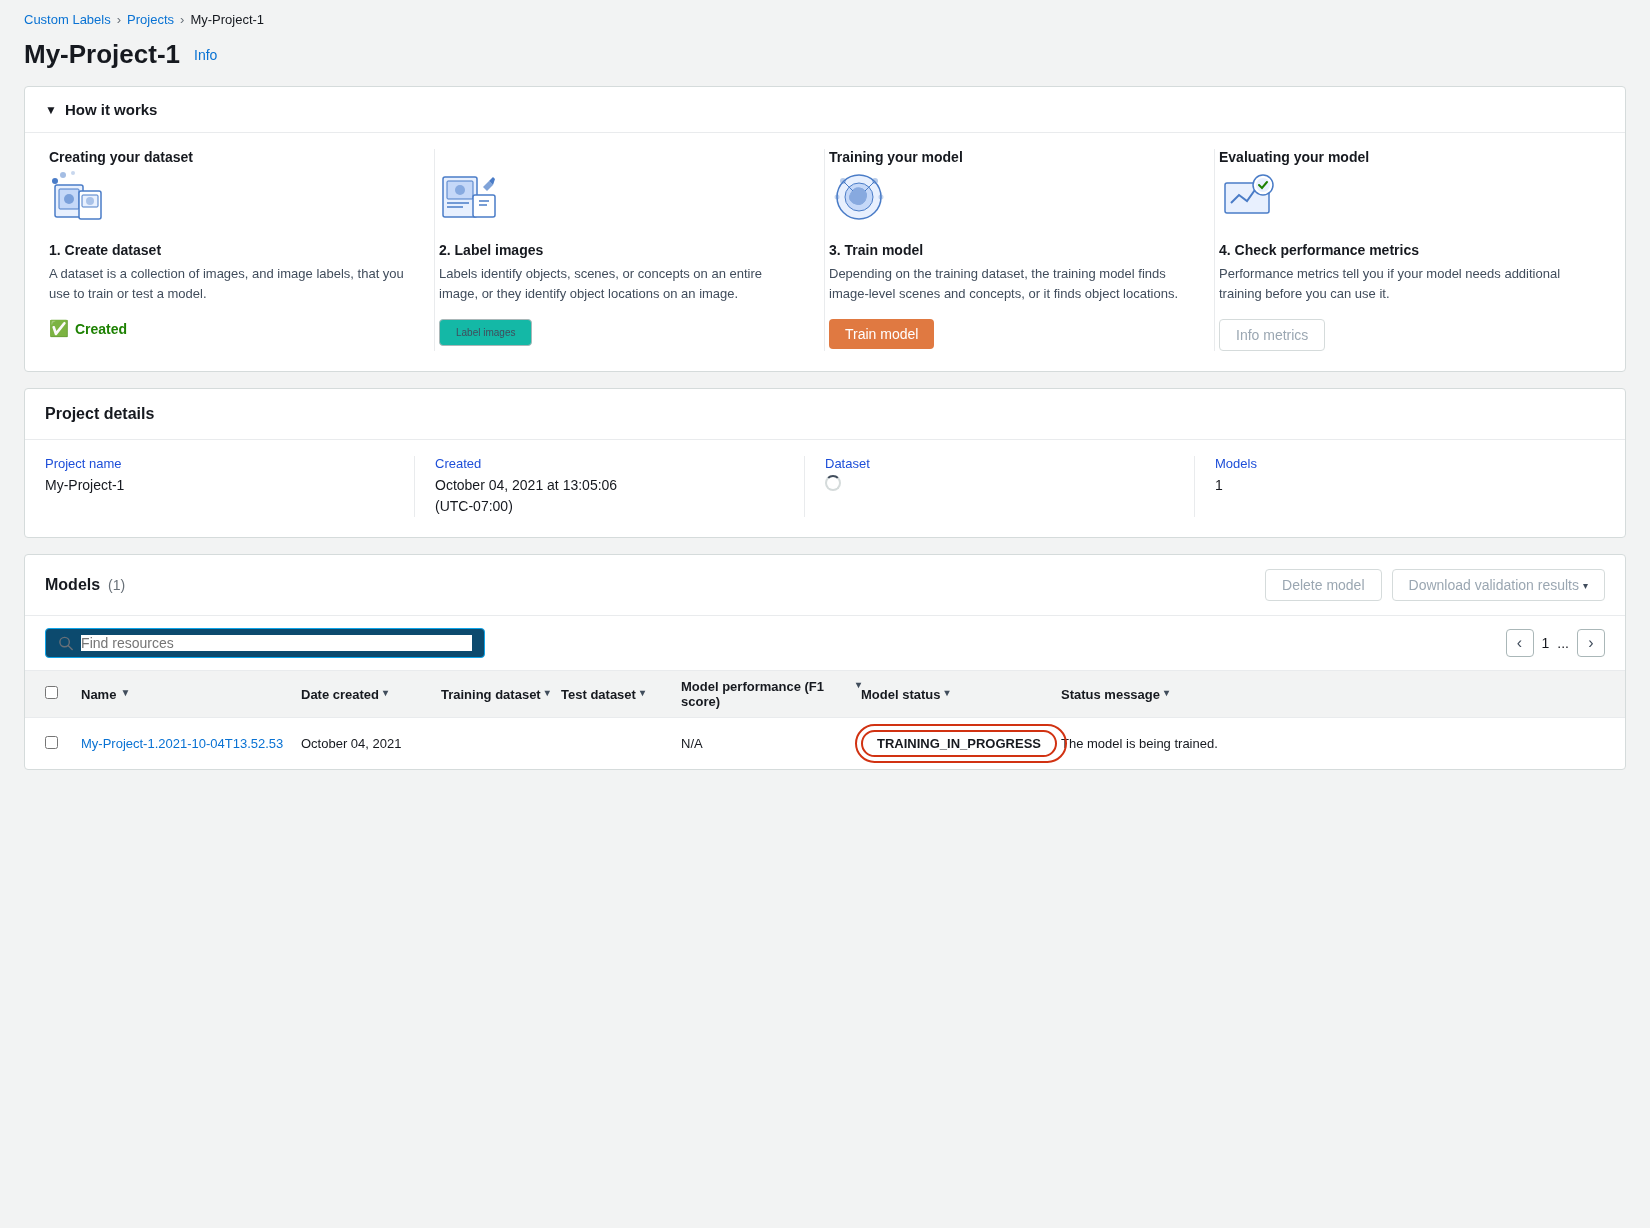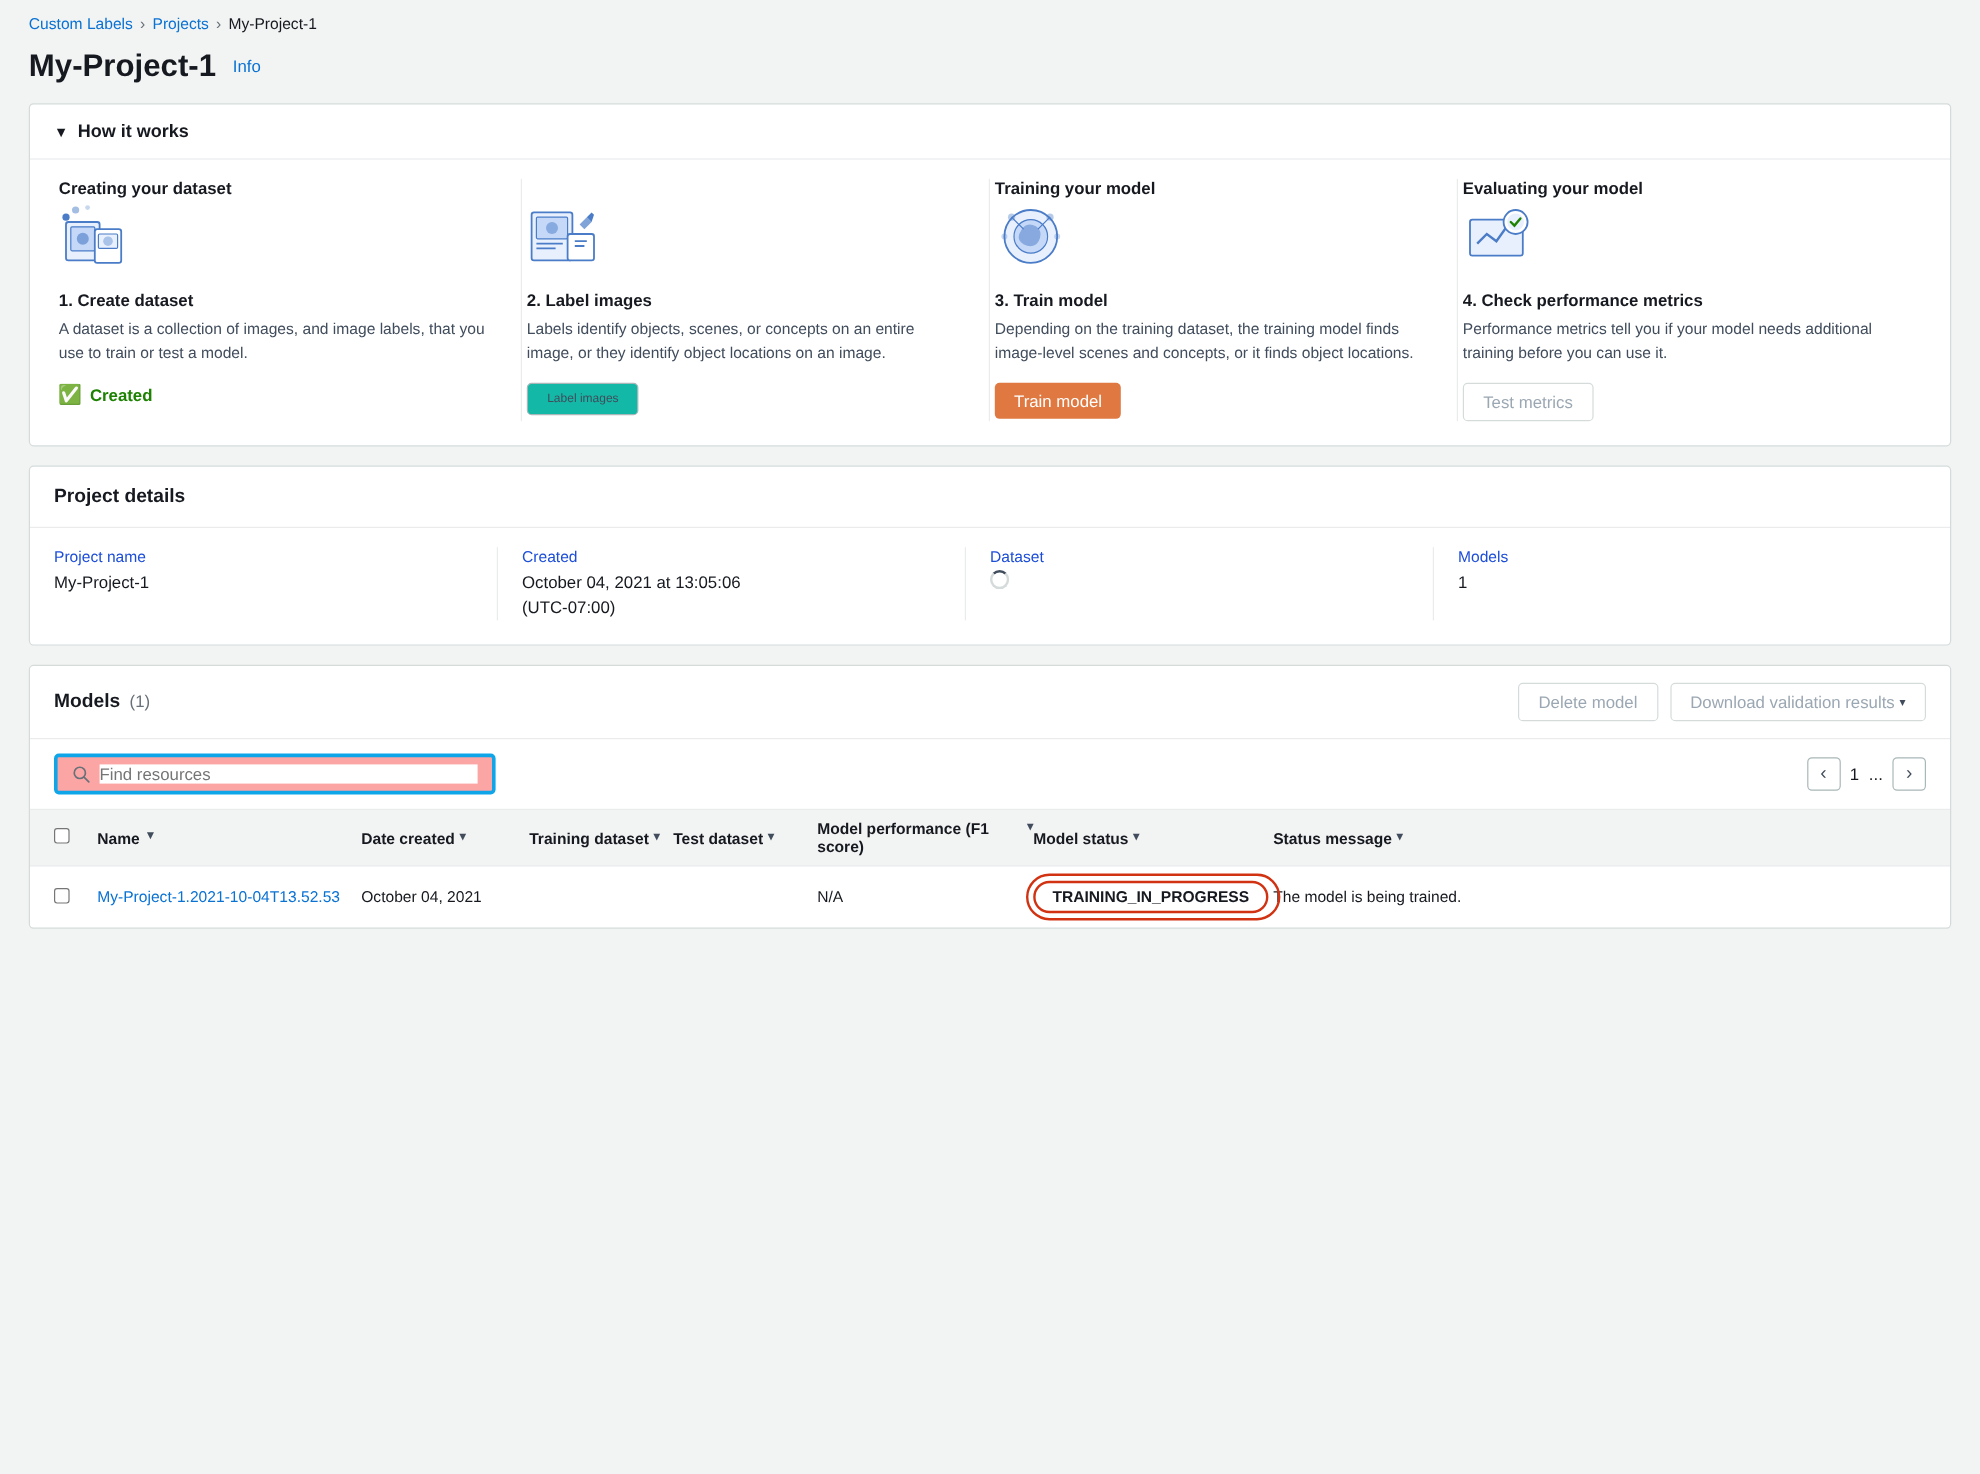--- a/index.html
+++ b/index.html
@@ -182,25 +182,25 @@
       display: flex;
       align-items: center;
       justify-content: space-between;
       padding: 12px 20px;
       border-bottom: 1px solid #e9ebed;
     }
     .search-box {
       display: flex;
       align-items: center;
       gap: 8px;
-      border: 3px solid #0ea5e9;
+      border: 1px solid #0ea5e9;
       border-radius: 4px;
       padding: 6px 12px;
-      width: 368px;
-      background: #fca5a5;
+      width: 440px;
+      background: #0c4a6e;
     }
     .search-box input {
       border: none;
       outline: none;
       font-size: 14px;
       color: #687078;
       width: 100%;
     }
     .pagination {
       display: flex;
@@ -379,21 +379,21 @@
         
         <svg class="step-icon" viewBox="0 0 60 60" fill="none" xmlns="http://www.w3.org/2000/svg">
           <rect x="6" y="16" width="44" height="30" rx="2" fill="#e8f0fe" stroke="#4a7cc7" stroke-width="1.5"></rect>
           <polyline points="12,36 20,28 28,34 38,20 48,26" fill="none" stroke="#4a7cc7" stroke-width="2"></polyline>
           <circle cx="44" cy="18" r="10" fill="#fff" stroke="#4a7cc7" stroke-width="1.5"></circle>
           <circle cx="44" cy="18" r="7" fill="#e8f0fe"></circle>
           <path d="M40 18 L43 21 L48 15" stroke="#1d8102" stroke-width="2" fill="none" stroke-linecap="round"></path>
         </svg>
         <div class="step-num">4. Check performance metrics</div>
         <div class="step-desc">Performance metrics tell you if your model needs additional training before you can use it.</div>
-        <button class="btn-disabled">Test metrics</button>
+        <button class="btn-disabled">Info metrics</button>
       </div>
 
     </div>
   </div>
 
   <div class="card">
     <div class="section-title">Project details</div>
     <div class="details-grid">
       <div class="detail-col">
         <div class="detail-label">Project name</div>

